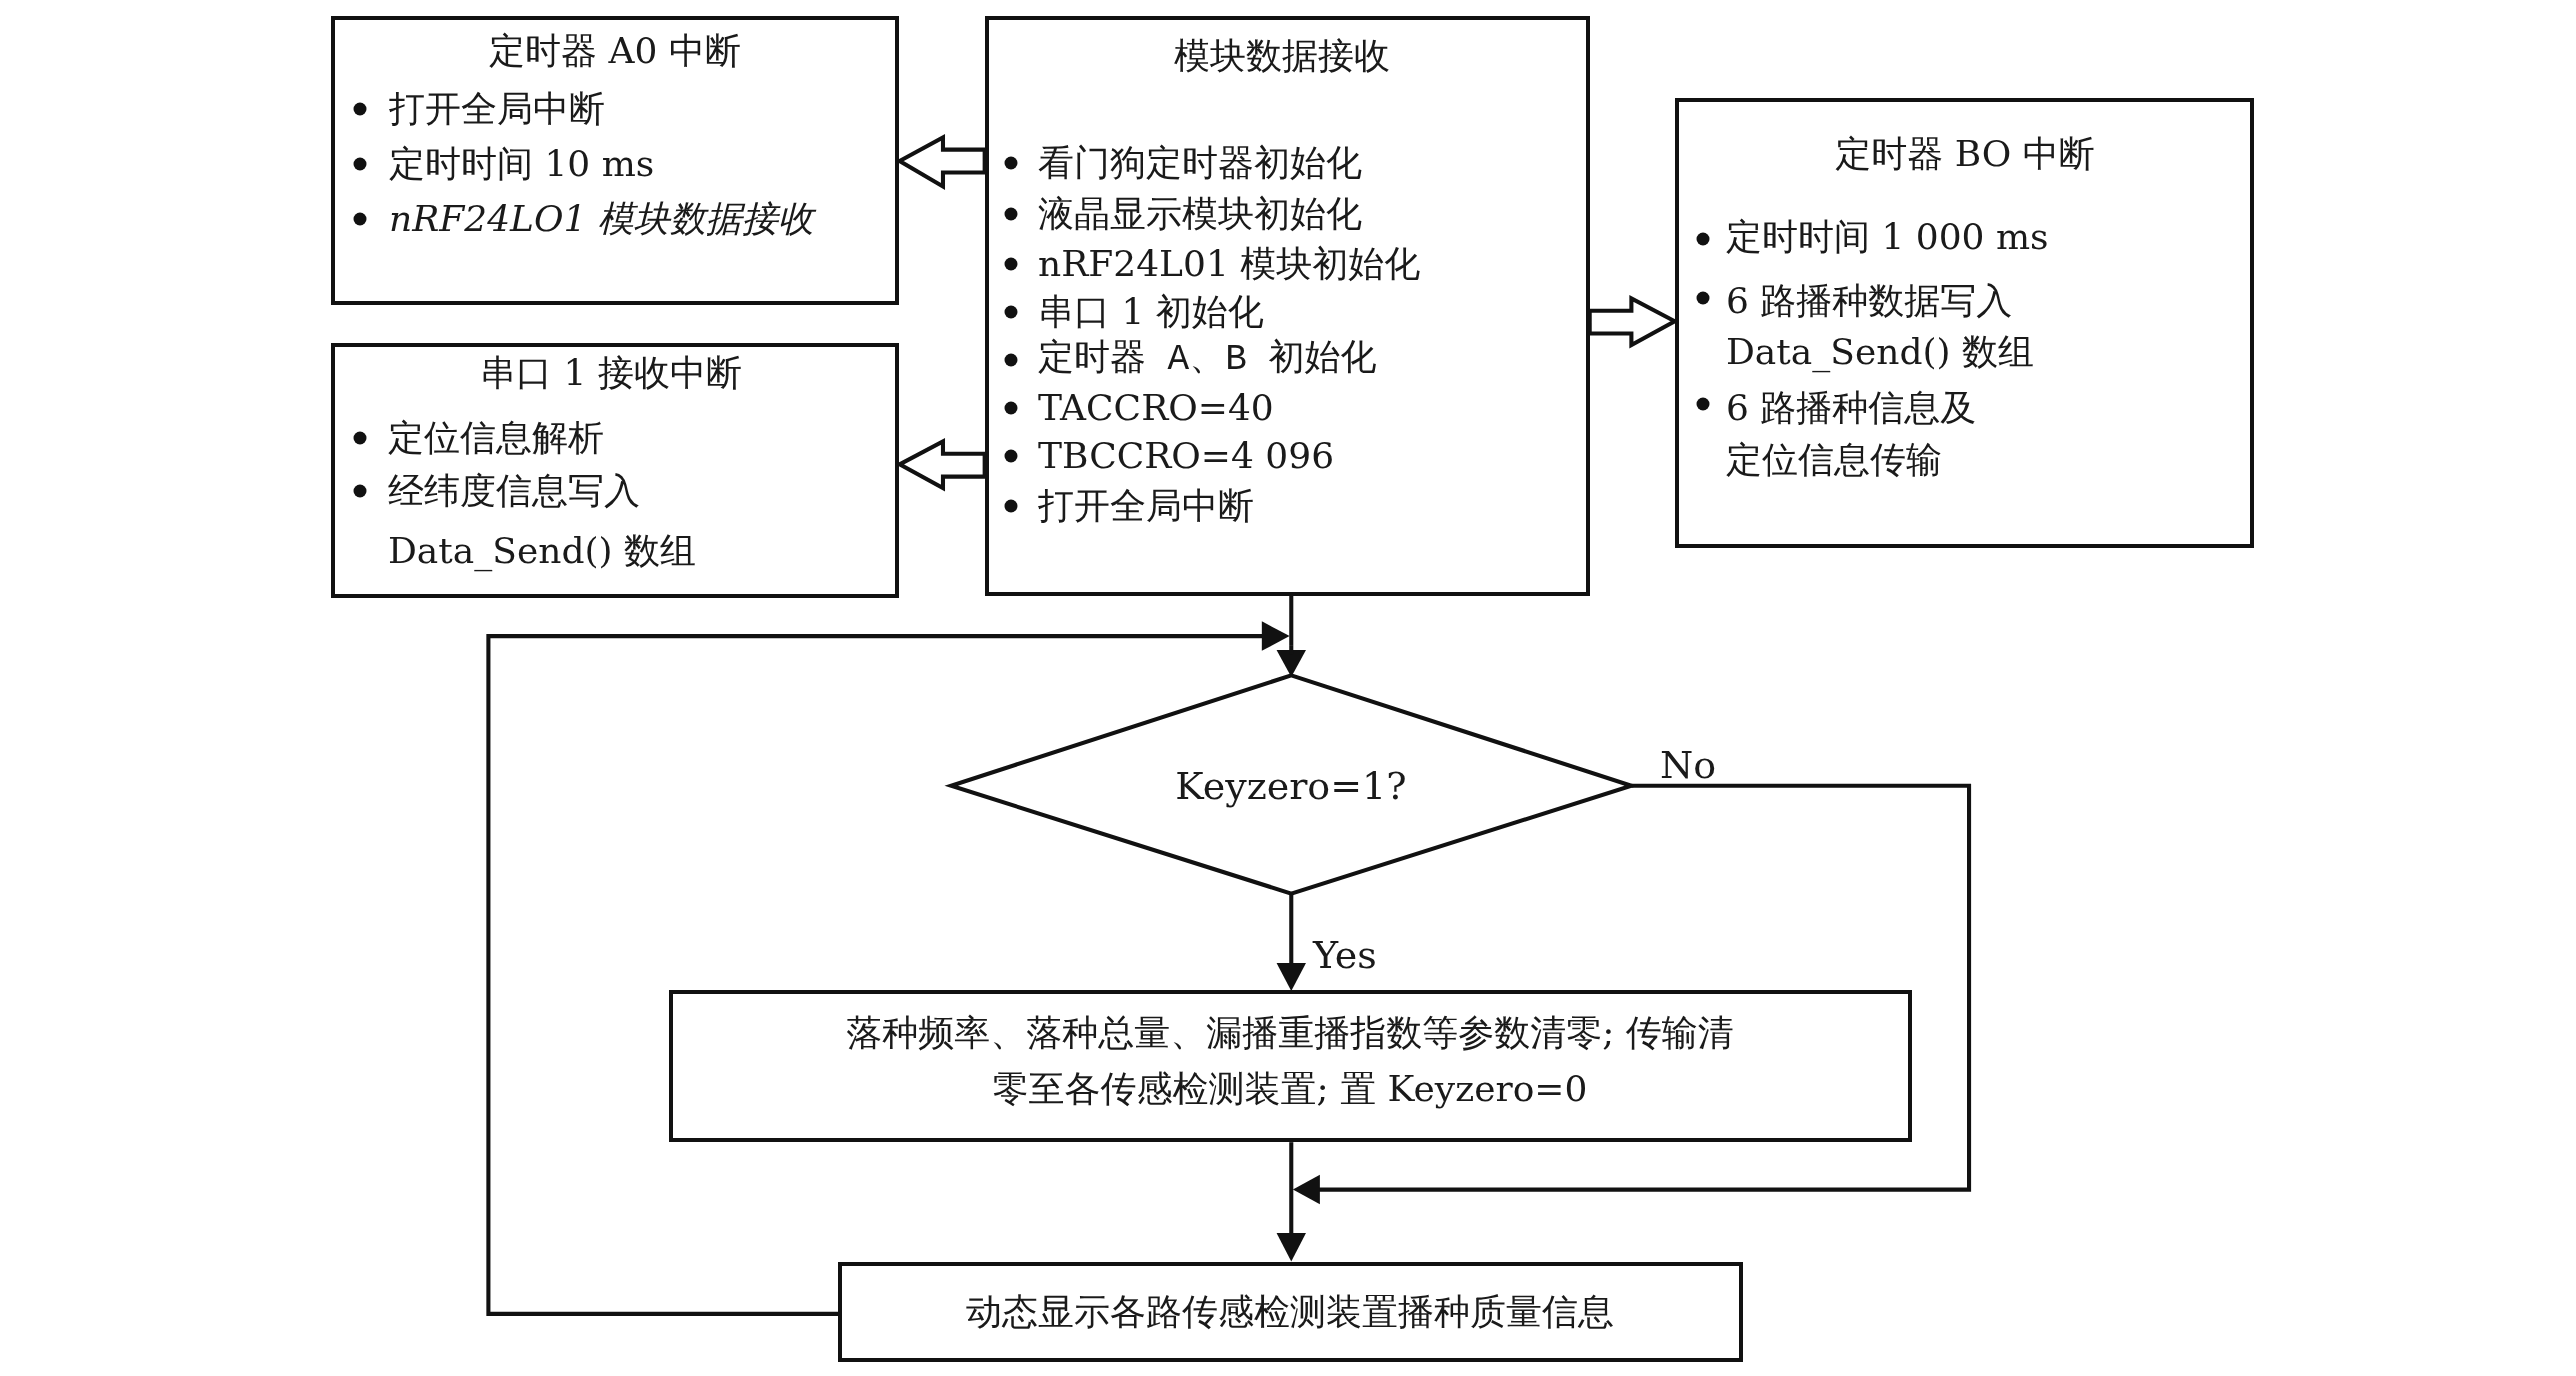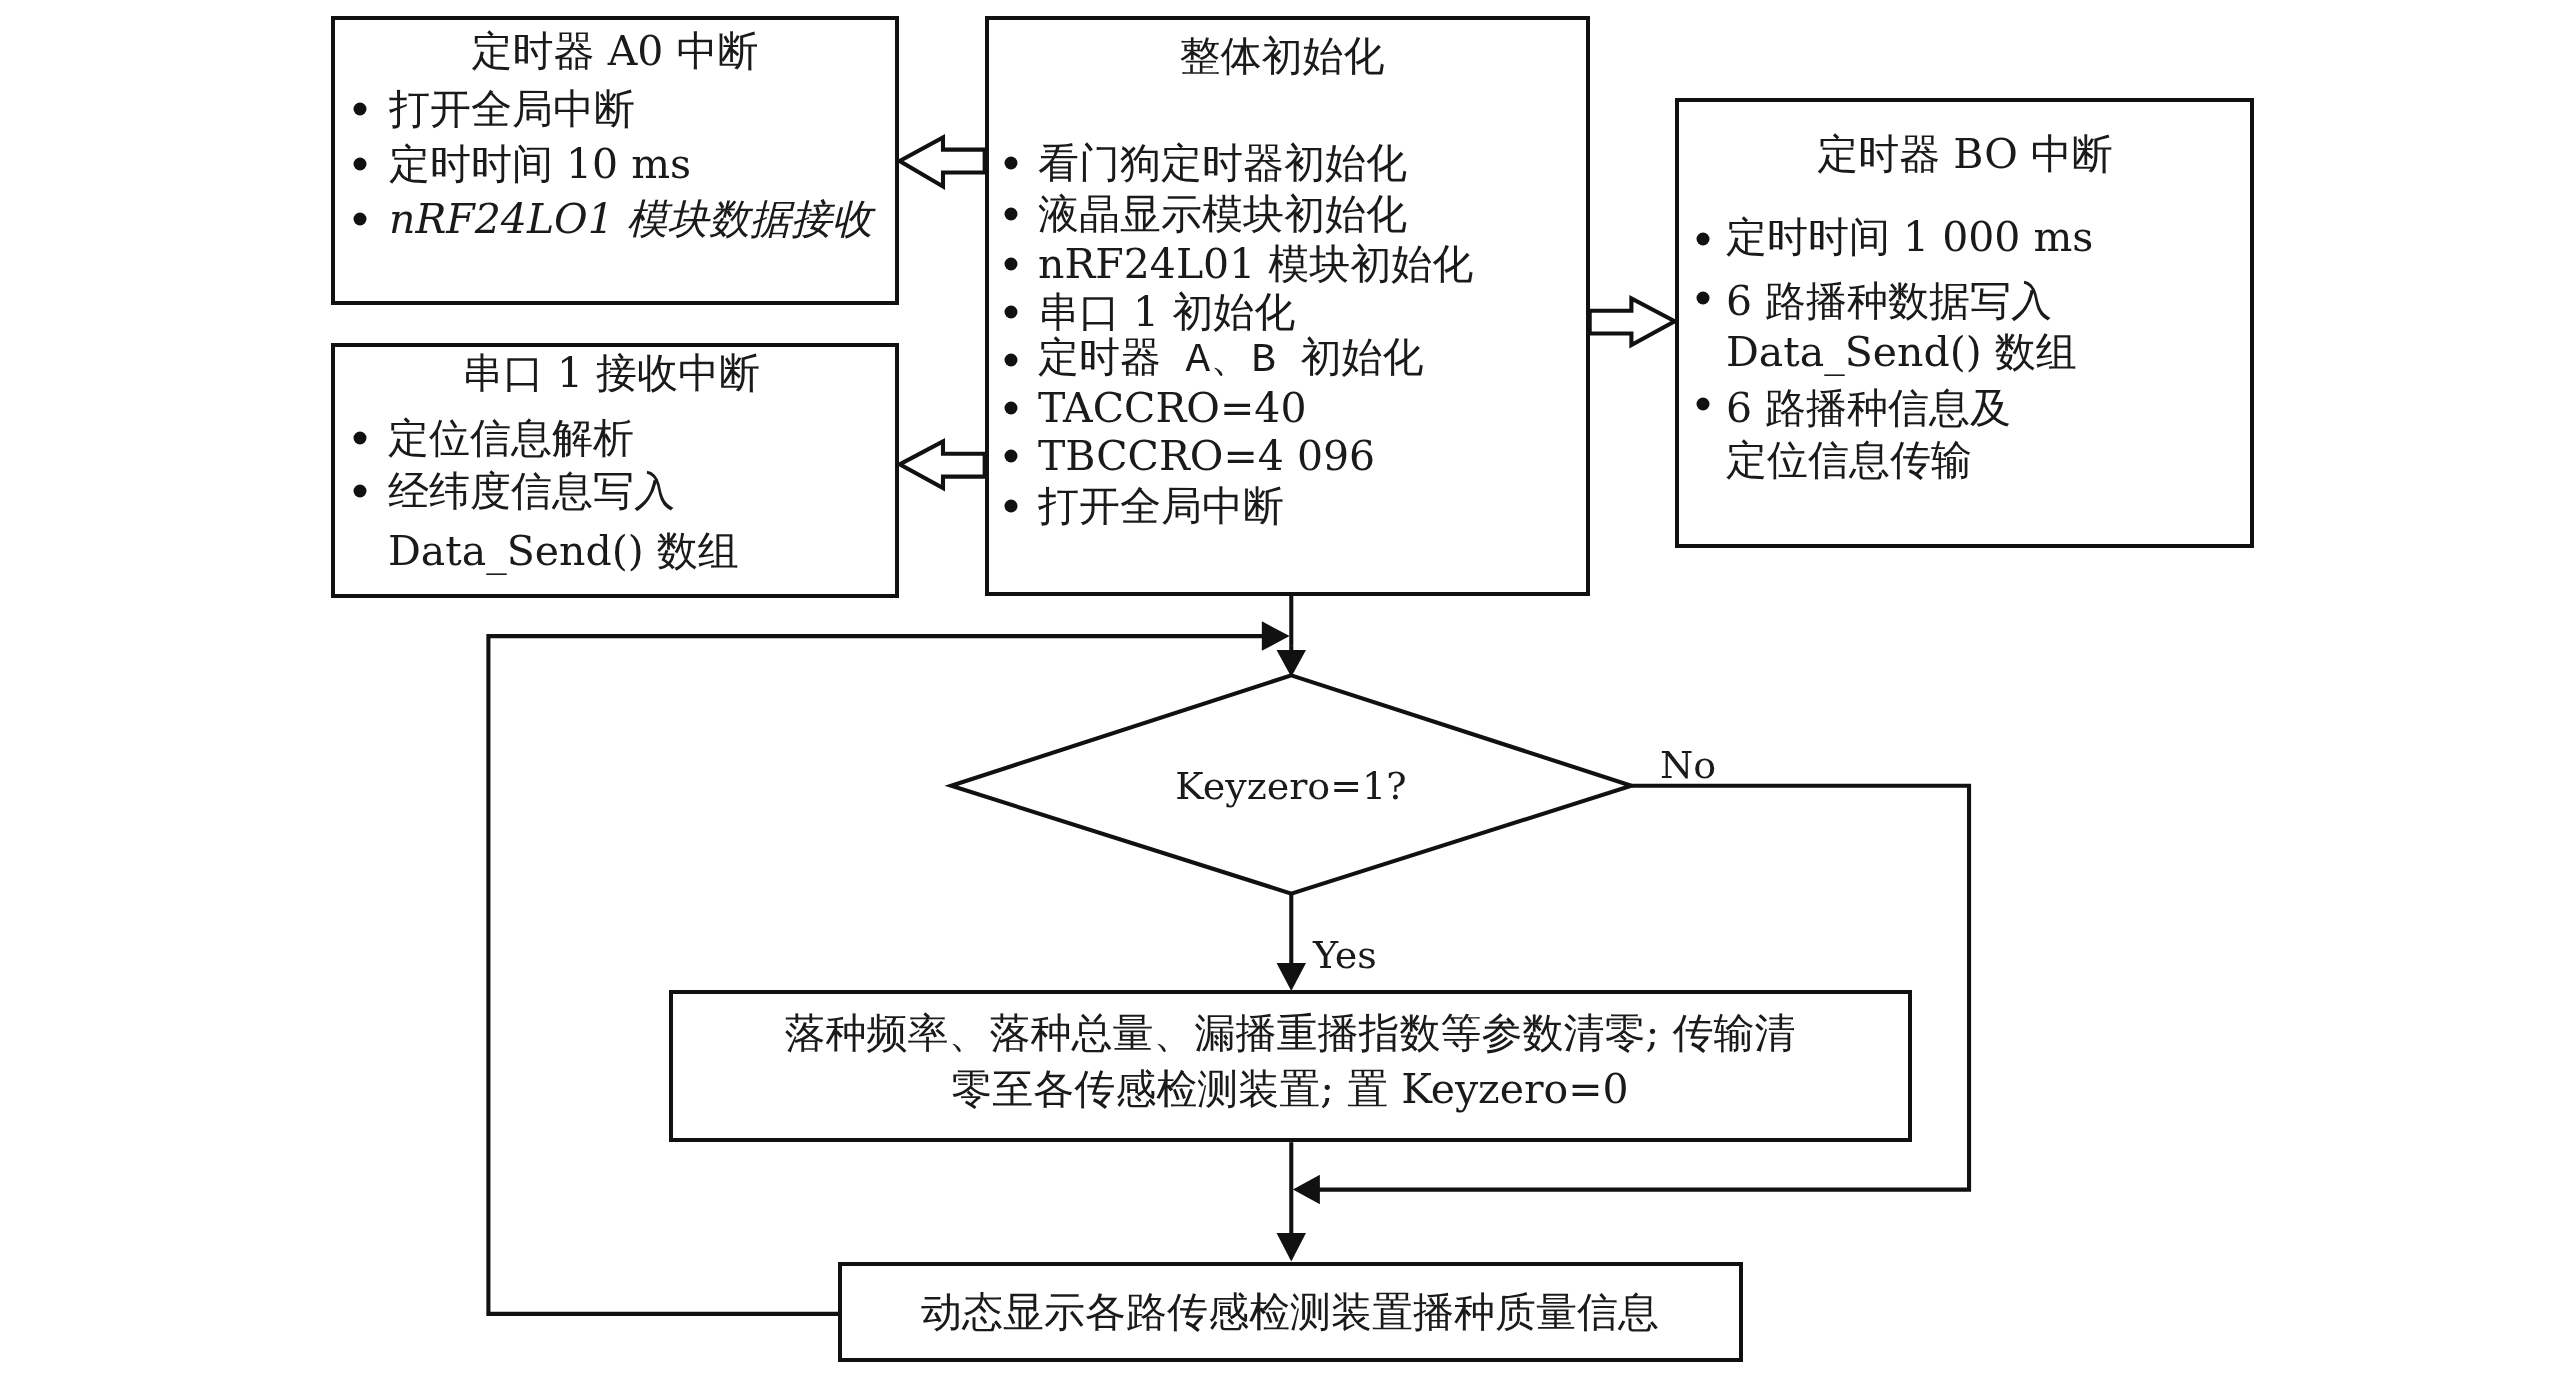--- a/index.html
+++ b/index.html
@@ -1,20 +1,20 @@
 <!DOCTYPE html>
 <html style="font-size:13px"><head>
 <meta charset="utf-8">
 <style>
   html, body { margin: 0; padding: 0; background: #ffffff; }
   body { width: 2576px; height: 1376px; position: relative; overflow: hidden;
          font-family: "DejaVu Serif", "Liberation Serif", serif; color: #1a1a1a; }
   svg.lines { position: absolute; left: 0; top: 0; }
   .box { position: absolute; box-sizing: border-box; border: 4.1px solid #111; background: #fff; }
-  .t { position: absolute; white-space: nowrap; font-size: 41px; line-height: 1; transform: translateY(-50%); }
+  .t { position: absolute; white-space: nowrap; font-size: 36px; line-height: 1; transform: translateY(-50%); }
   .c { transform: translate(-50%, -50%); text-align: center; }
   .bullet { position: absolute; width: 13px; height: 13px; border-radius: 50%; background: #111; transform: translate(-50%, -50%); }
   .lbl { position: absolute; font-size: 38px; line-height: 1; white-space: nowrap; }
 </style>
 </head>
 <body>
 
 <svg class="lines" width="2576" height="1376" viewBox="0 0 3150 1683">
   <defs>
     <marker id="ah" markerWidth="10" markerHeight="10" refX="9" refY="5" orient="auto" markerUnits="userSpaceOnUse" viewBox="0 0 10 10">
@@ -56,21 +56,21 @@
 
 <div class="box" style="left:331px;top:343px;width:568px;height:255px;"></div>
 <div class="t c" style="left:611px;top:373px;">串口 1 接收中断</div>
 <div class="bullet" style="left:360px;top:438px;"></div>
 <div class="t" style="left:388px;top:438px;">定位信息解析</div>
 <div class="bullet" style="left:360px;top:491px;"></div>
 <div class="t" style="left:388px;top:491px;">经纬度信息写入</div>
 <div class="t" style="left:388px;top:551px;">Data_Send() 数组</div>
 
 <div class="box" style="left:985px;top:16.4px;width:605px;height:580px;"></div>
-<div class="t c" style="left:1282px;top:56px;">整体初始化</div>
+<div class="t c" style="left:1282px;top:56px;">模块数据接收</div>
 <div class="bullet" style="left:1011px;top:163px;"></div>
 <div class="t" style="left:1038px;top:163px;">看门狗定时器初始化</div>
 <div class="bullet" style="left:1011px;top:214px;"></div>
 <div class="t" style="left:1038px;top:214px;">液晶显示模块初始化</div>
 <div class="bullet" style="left:1011px;top:264px;"></div>
 <div class="t" style="left:1038px;top:264px;">nRF24L01 模块初始化</div>
 <div class="bullet" style="left:1011px;top:312px;"></div>
 <div class="t" style="left:1038px;top:312px;">串口 1 初始化</div>
 <div class="bullet" style="left:1011px;top:360px;"></div>
 <div class="t" style="left:1038px;top:360px;font-family:Liberation Mono, monospace;">定时器 A、B 初始化</div>

